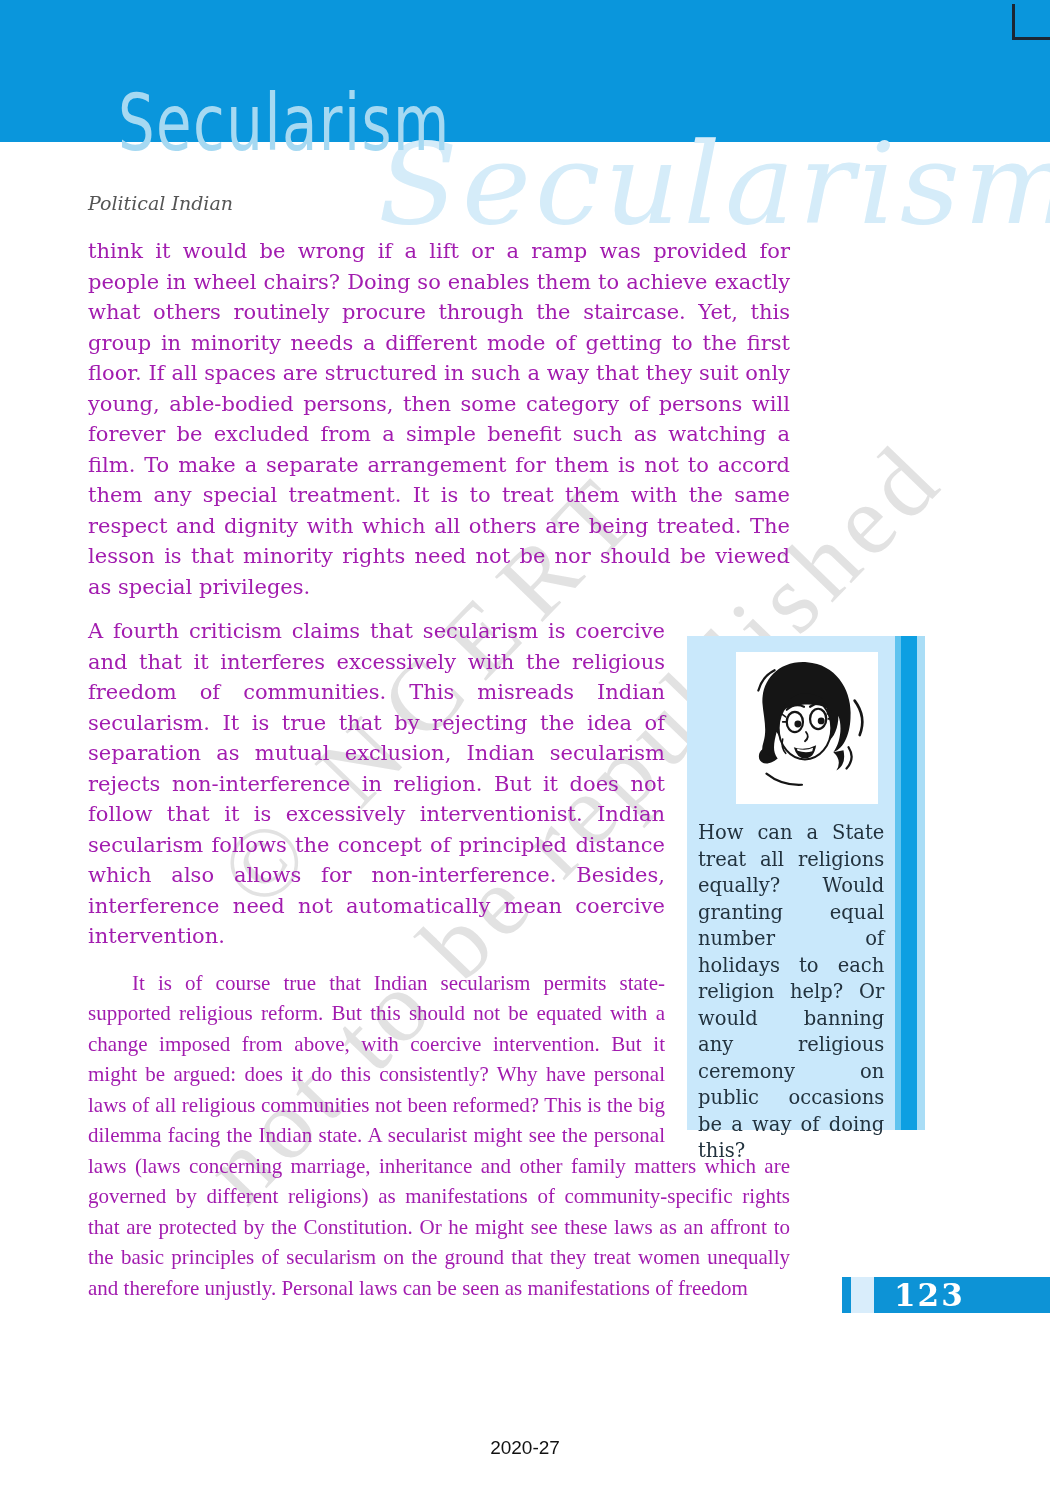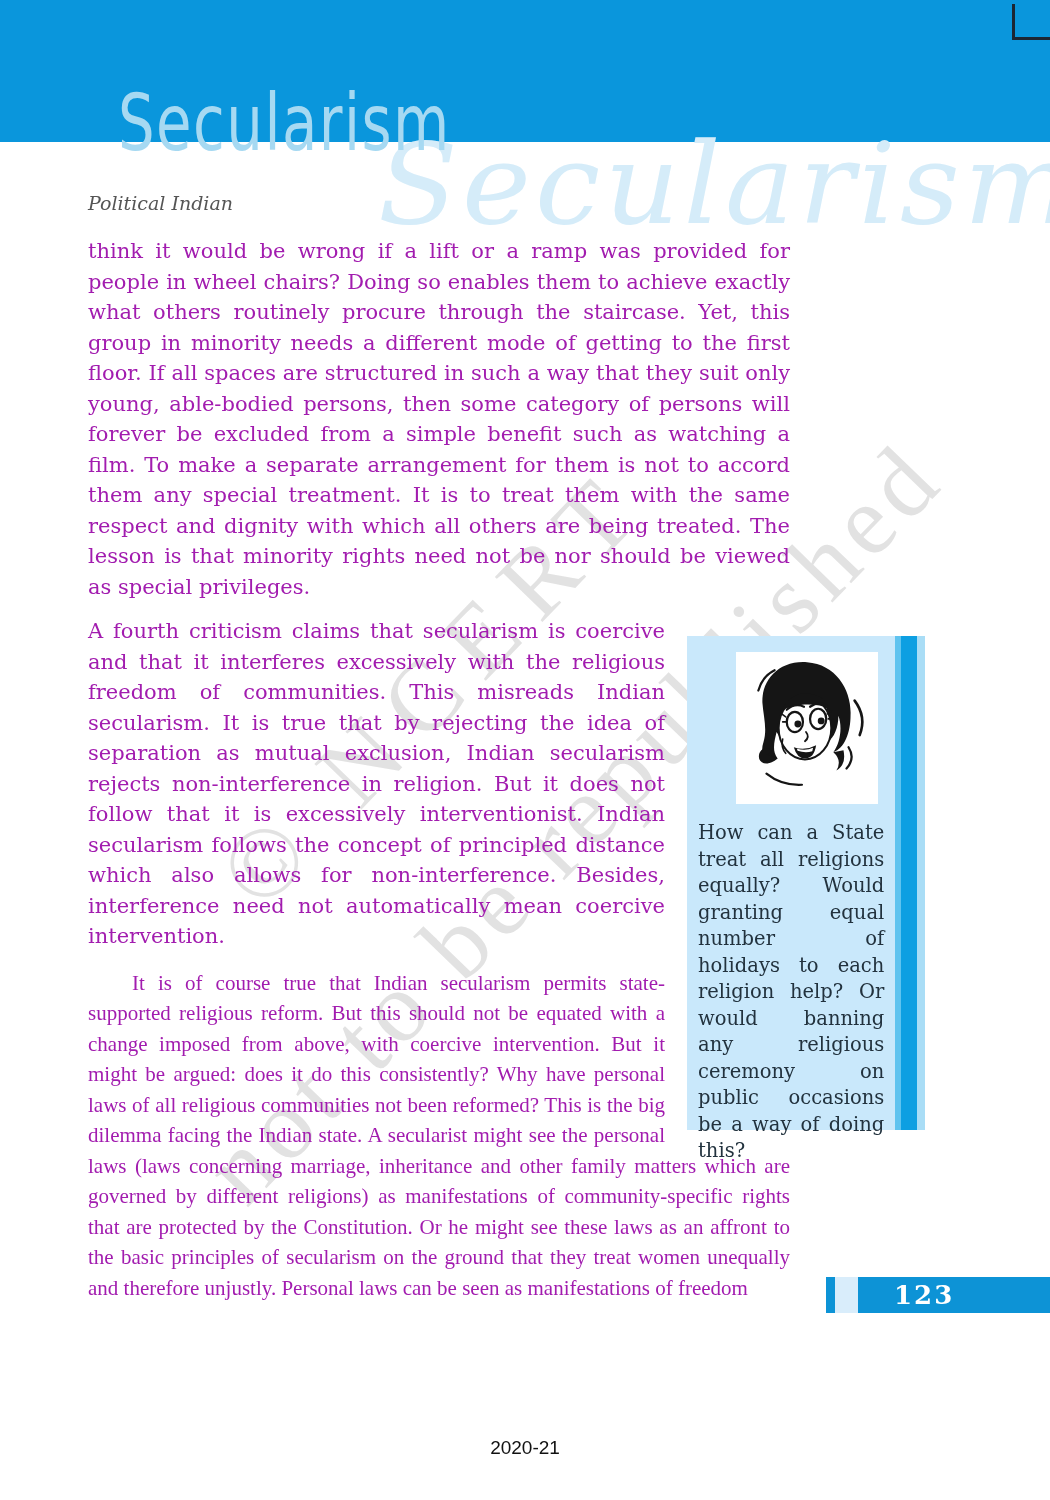--- a/index.html
+++ b/index.html
@@ -75,22 +75,22 @@
   }
   
   .page-badge{
     position:absolute;right:0;top:1277px;height:36px;z-index:2;
     display:flex;align-items:stretch;
   }
   .badge-bar{width:9px;background:#0d93d6;}
   .badge-pale{width:23px;background:#d9edfb;}
   .badge-main{
     width:156px;background:#0d93d6;color:#ffffff;
-    font-family:"DejaVu Serif", serif;font-weight:bold;font-size:26px;
-    display:flex;align-items:center;padding-left:36px;letter-spacing:2px;
+    font-family:"DejaVu Serif", serif;font-weight:bold;font-size:31px;
+    display:flex;align-items:center;padding-left:20px;letter-spacing:2px;
   }
   
   .footer{
     position:absolute;left:0;top:1437px;width:1050px;text-align:center;z-index:2;
     font-family:"Liberation Sans", sans-serif;font-size:19px;color:#111;
   }
 </style>
 </head>
 <body>
 
@@ -168,15 +168,15 @@
 
     <p class="para p3">It is of course true that Indian secularism permits state-supported religious reform. But this should not be equated with a change imposed from above, with coercive intervention. But it might be argued: does it do this consistently? Why have personal laws of all religious communities not been reformed?  This is the big dilemma facing the Indian state. A secularist might see the personal laws (laws concerning marriage, inheritance and other family matters which are governed by different religions) as manifestations of community-specific rights that are protected by the Constitution. Or he  might see these laws as an affront to the basic principles of secularism on the ground that they treat women unequally and therefore unjustly. Personal laws can be seen as manifestations of freedom</p>
   </div>
 
   <div class="page-badge">
     <div class="badge-bar"></div>
     <div class="badge-pale"></div>
     <div class="badge-main">123</div>
   </div>
 
-  <div class="footer">2020-21</div>
+  <div class="footer">2020-27</div>
 
 </div>
 
 </body></html>

